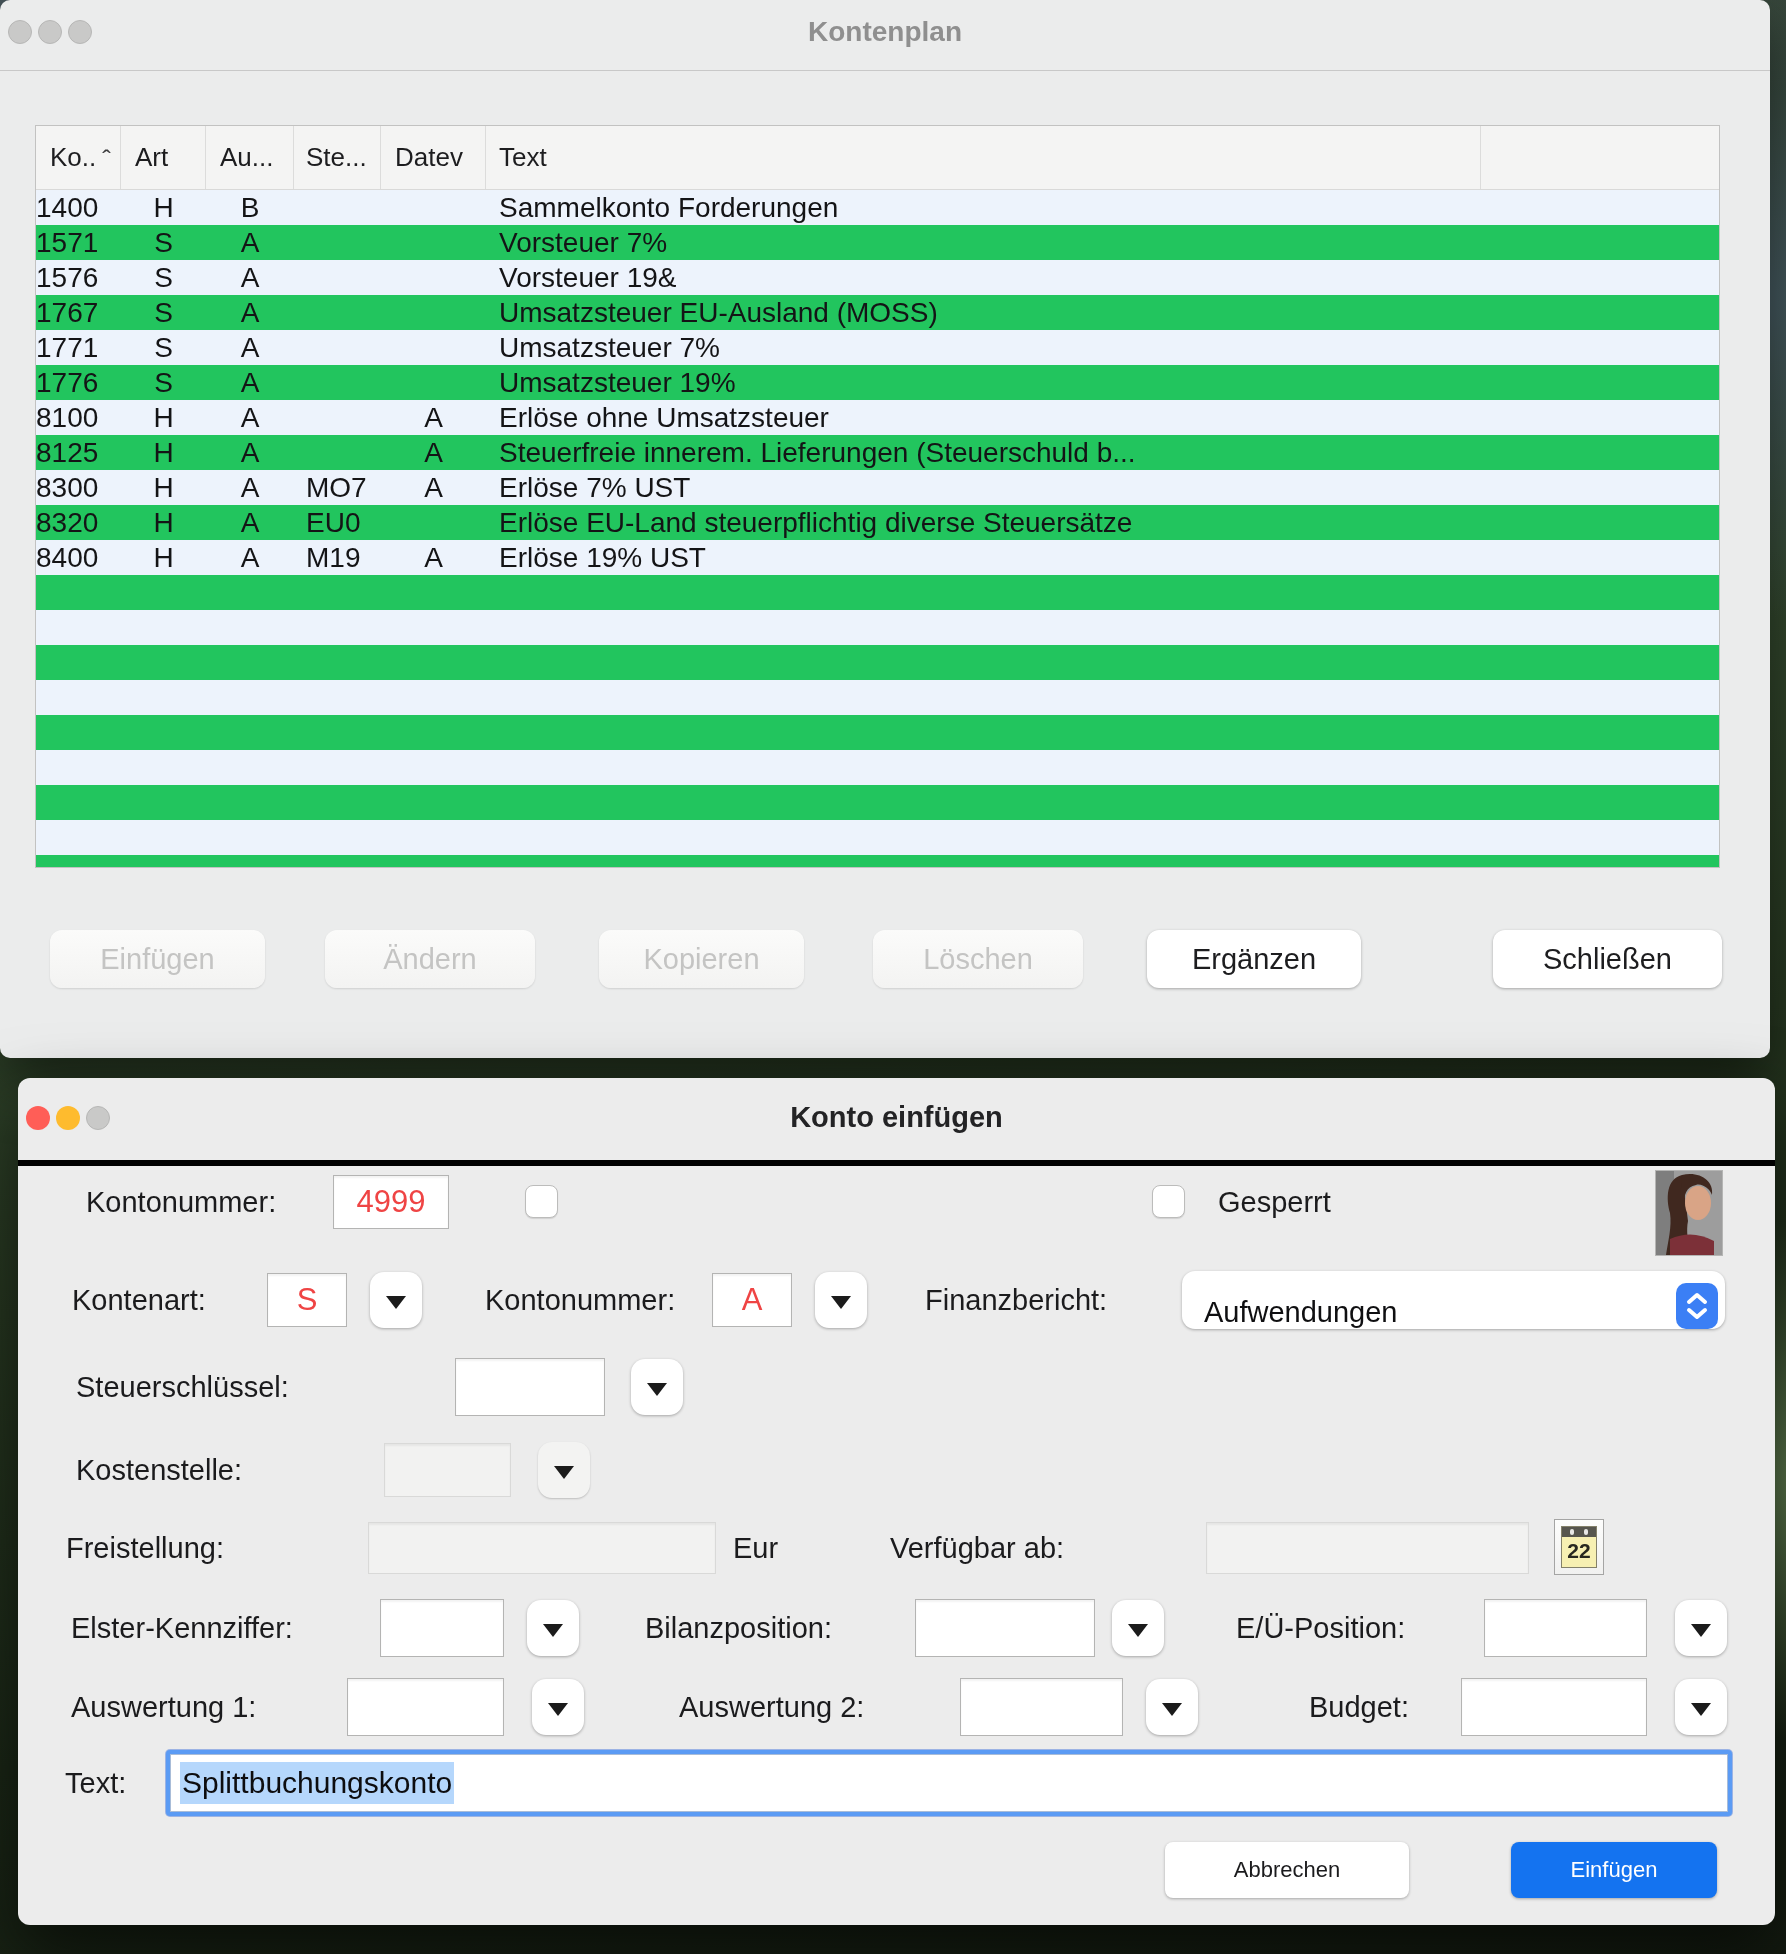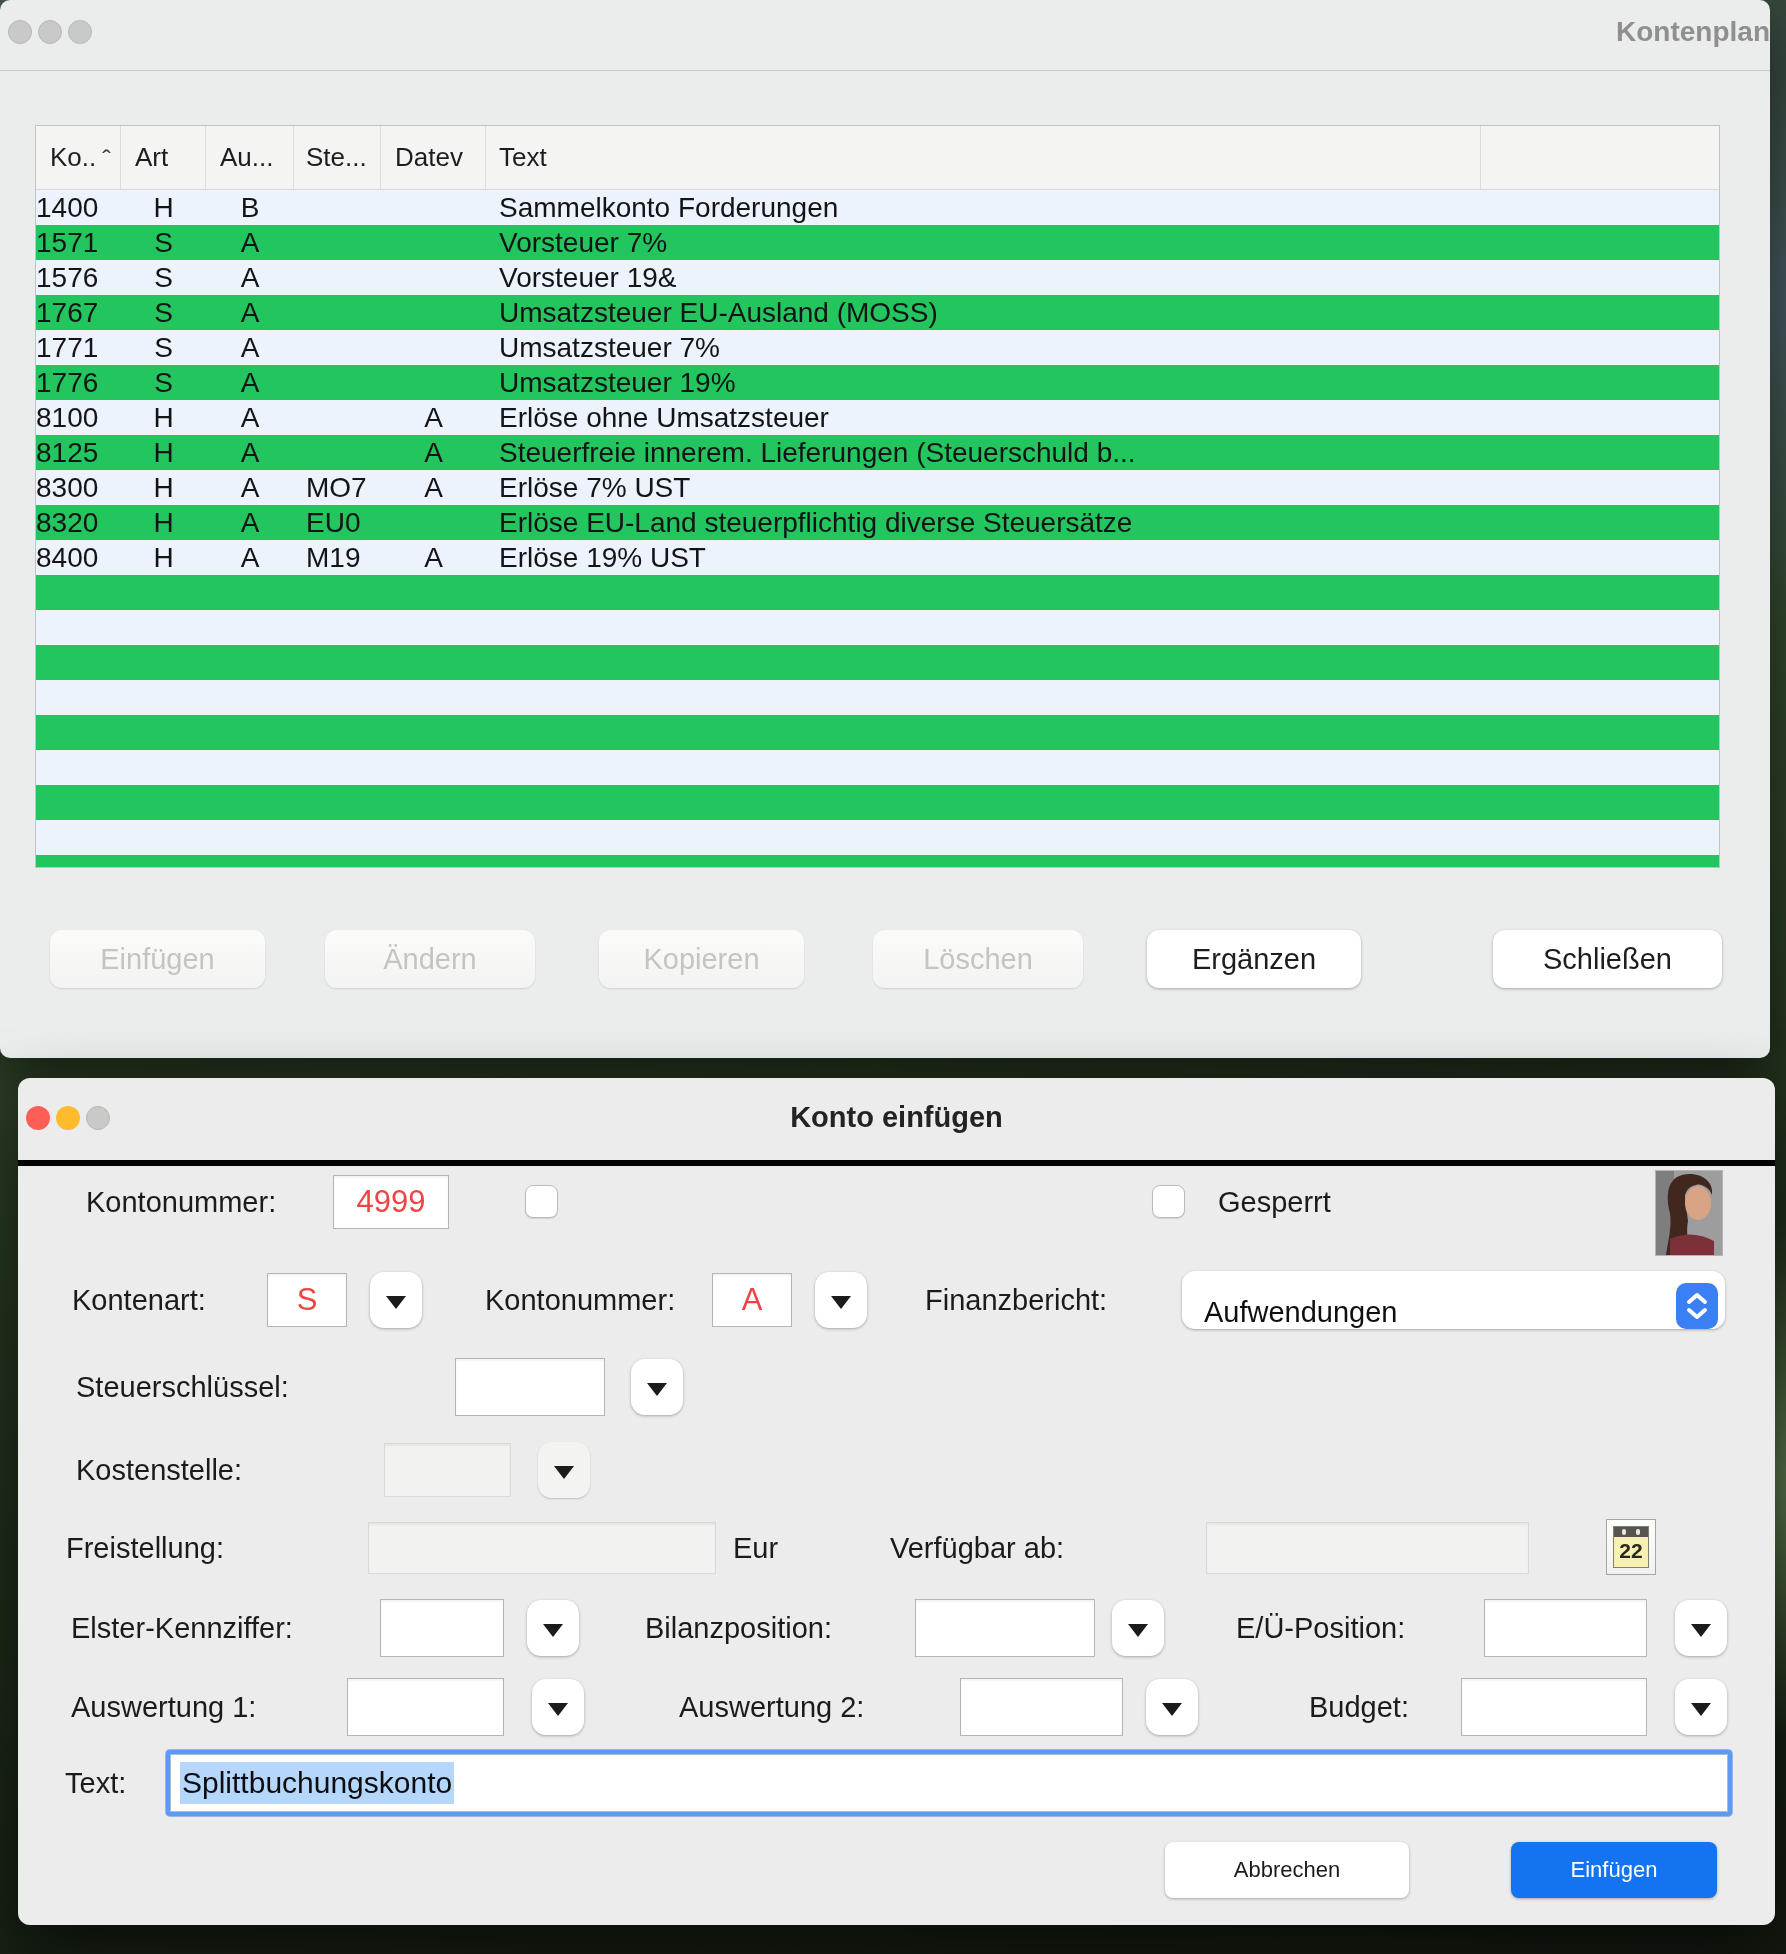--- a/index.html
+++ b/index.html
@@ -8,21 +8,21 @@
     font-family:"Liberation Sans",sans-serif;color:#1c1c1e;
     background:
       radial-gradient(circle at 1810px 1480px, rgba(108,140,90,.85) 0, rgba(108,140,90,0) 260px),
       radial-gradient(circle at 1760px 300px, rgba(70,90,100,.9) 0, rgba(70,90,100,0) 320px),
       linear-gradient(170deg,#47555a 0%,#31412f 18%,#33482e 38%,#263620 58%,#1a2616 78%,#131a10 100%);
   }
   
   .win-top{position:absolute;left:0;top:0;width:1770px;height:1058px;background:#ebecec;
     border-radius:10px;box-shadow:0 22px 55px rgba(0,0,0,.5);}
   .tb{position:relative;height:70px;border-bottom:1px solid #c8c8c8;}
-  .tb .title{position:absolute;left:0;right:0;top:0;height:70px;line-height:64px;text-align:right;
+  .tb .title{position:absolute;left:0;right:0;top:0;height:70px;line-height:64px;text-align:center;
     font-weight:bold;font-size:28px;}
   .win-top .tb .title{color:#8f8f8f;}
   .light{position:absolute;top:20px;width:24px;height:24px;border-radius:50%;}
   .light.inactive{background:#c9c9c8;border:1px solid #b7b7b6;box-sizing:border-box;}
   .light.red{background:#ff5e57;}
   .light.yellow{background:#febb2e;}
   .l1{left:8px;} .l2{left:38px;} .l3{left:68px;}
   .table{position:absolute;left:35px;top:125px;width:1685px;height:743px;background:#22c55e;
     border:1px solid #c2c2c1;box-sizing:border-box;overflow:hidden;}
   .thead{display:flex;height:64px;background:#f4f4f3;border-bottom:1px solid #d9d9d8;box-sizing:border-box;}
@@ -381,21 +381,21 @@
     <div class="field dis" style="left:366px;top:365px;width:127px;height:54px;"></div>
     <div class="dd dim" style="left:520px;top:364px;">
         <span class="tri"></span>
       </div>
 
     <div class="lbl" style="left:48px;top:443px;">Freistellung:</div>
     <div class="field dis" style="left:350px;top:444px;width:348px;height:52px;"></div>
     <div class="lbl" style="left:715px;top:443px;">Eur</div>
     <div class="lbl" style="left:872px;top:443px;">Verfügbar ab:</div>
     <div class="field dis" style="left:1188px;top:444px;width:323px;height:52px;"></div>
-    <div class="calbtn" style="left:1588px;top:441px;">
+    <div class="calbtn" style="left:1536px;top:441px;">
       <span class="cal">
         <span class="calhead"></span>
           <span class="ring r1"></span>
           <span class="ring r2"></span>
         <span class="day">22</span>
       </span>
     </div>
 
     <div class="lbl" style="left:53px;top:523px;">Elster-Kennziffer:</div>
     <div class="field" style="left:362px;top:521px;width:124px;height:58px;"></div>

